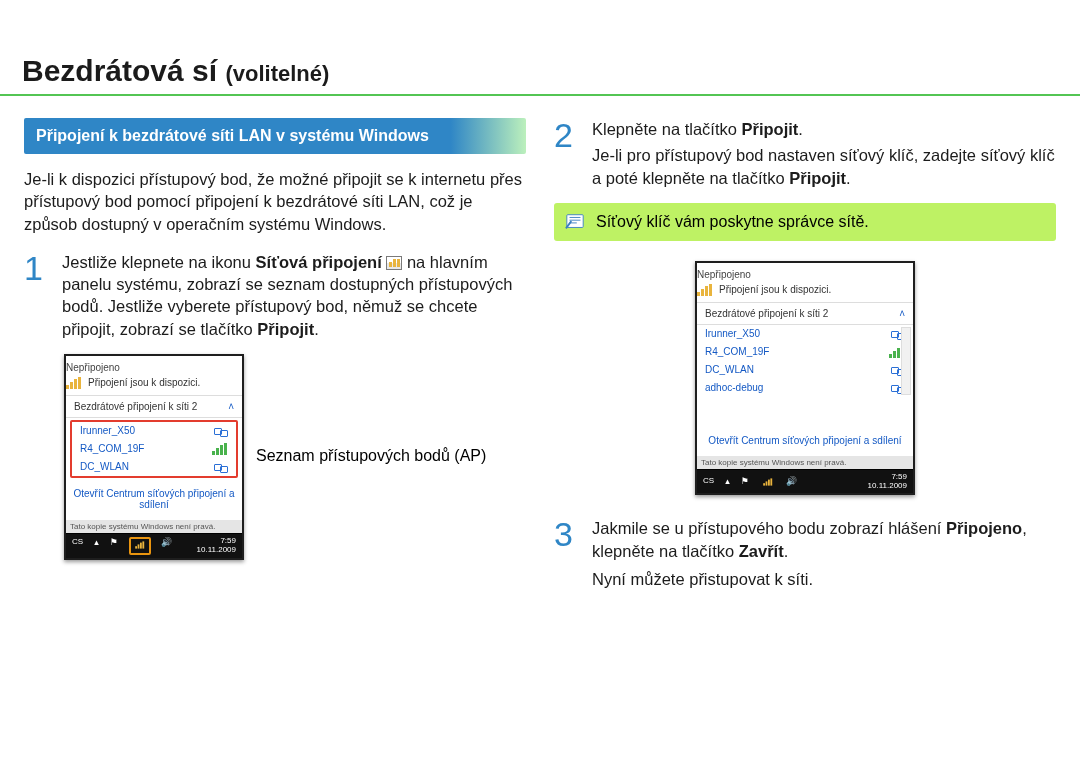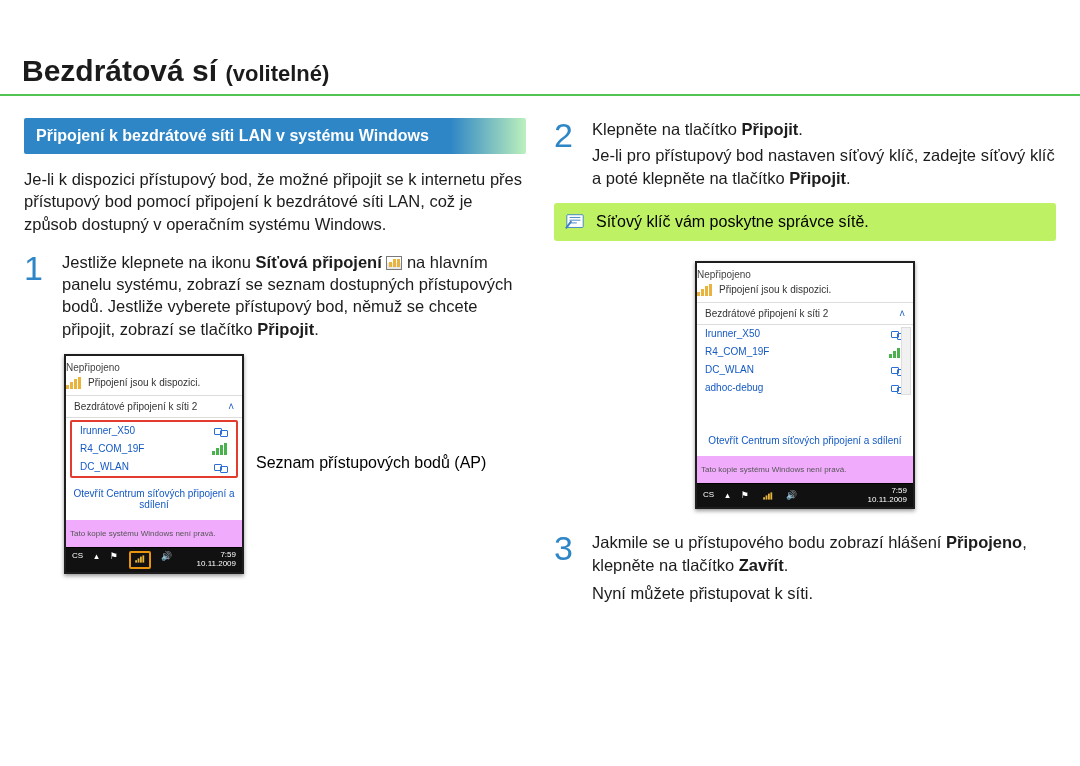--- a/index.html
+++ b/index.html
@@ -214,21 +214,21 @@
   }
   .connect-btn {
     font-size:10px; padding:2px 8px;
     border:2px solid #e9940f;
     border-radius:2px;
     background:#f2f2f2;
     cursor:pointer;
   }
   .ghost-text {
     color:#555; font-size:8px;
-    background:#f0abfc; padding:9px 4px;
+    background:#e5e5e5; padding:2px 4px;
   }
   .scroll-stub {
     position:absolute; right:2px; top:2px; bottom:2px;
     width:10px; background:#f1f1f1;
     border:1px solid #ddd;
   }
   .ap-list-wrap { position:relative; }
 </style>
 </head>
 <body>

